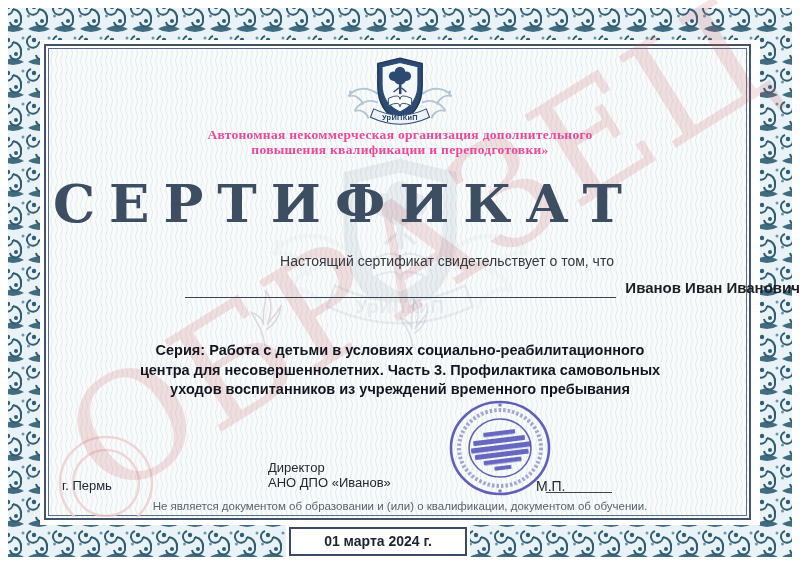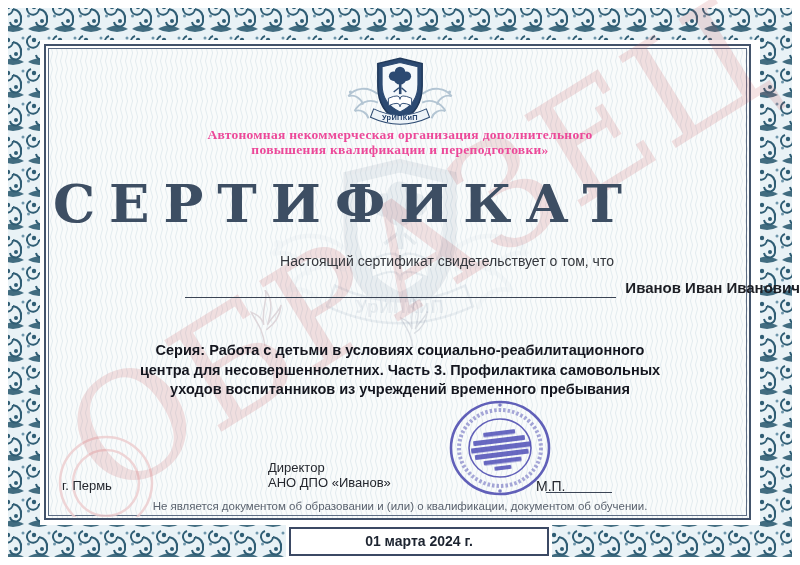--- a/index.html
+++ b/index.html
@@ -60,21 +60,21 @@
   }
   .sign-line{
     position:absolute;left:546px;top:492px;width:66px;height:0;
     border-top:1.5px solid #3a4454;
   }
   .disclaimer{
     position:absolute;left:0;top:500px;width:800px;text-align:center;
     font-size:11.5px;color:#5a626e;
   }
   .datebox{
-    position:absolute;left:289px;top:527px;width:260px;height:29px;
+    position:absolute;left:289px;top:527px;width:178px;height:29px;
     background:#ffffff;border:2px solid #3b4964;box-sizing:border-box;
     box-shadow:0 0 0 3px #ffffff;z-index:30;
     text-align:center;font-size:14px;font-weight:bold;color:#1d2430;line-height:25px;
   }
   .watermark{
     position:absolute;left:25px;top:185px;width:750px;height:150px;
     text-align:center;line-height:150px;
     font-family:"DejaVu Serif",serif;font-size:148px;letter-spacing:3px;
     color:rgba(199,92,100,0.18);
     transform:rotate(-32deg);transform-origin:50% 50%;

